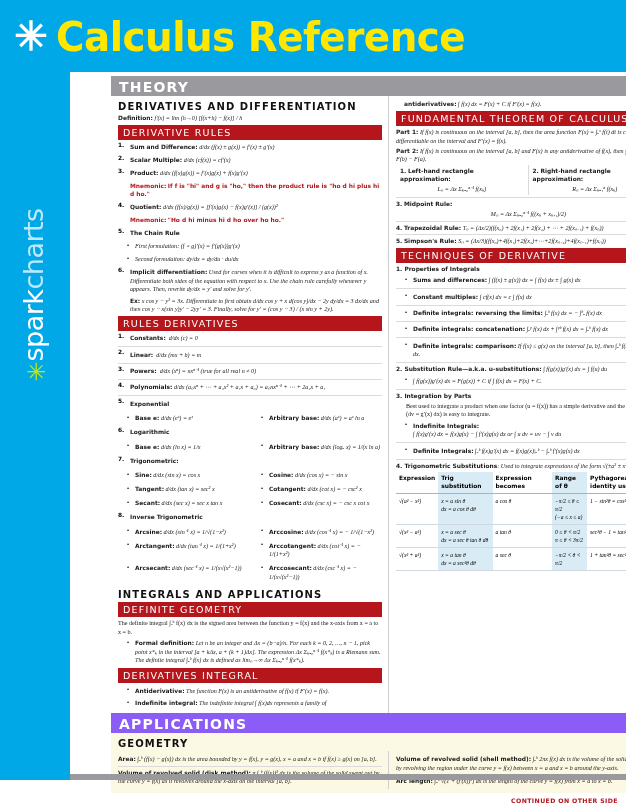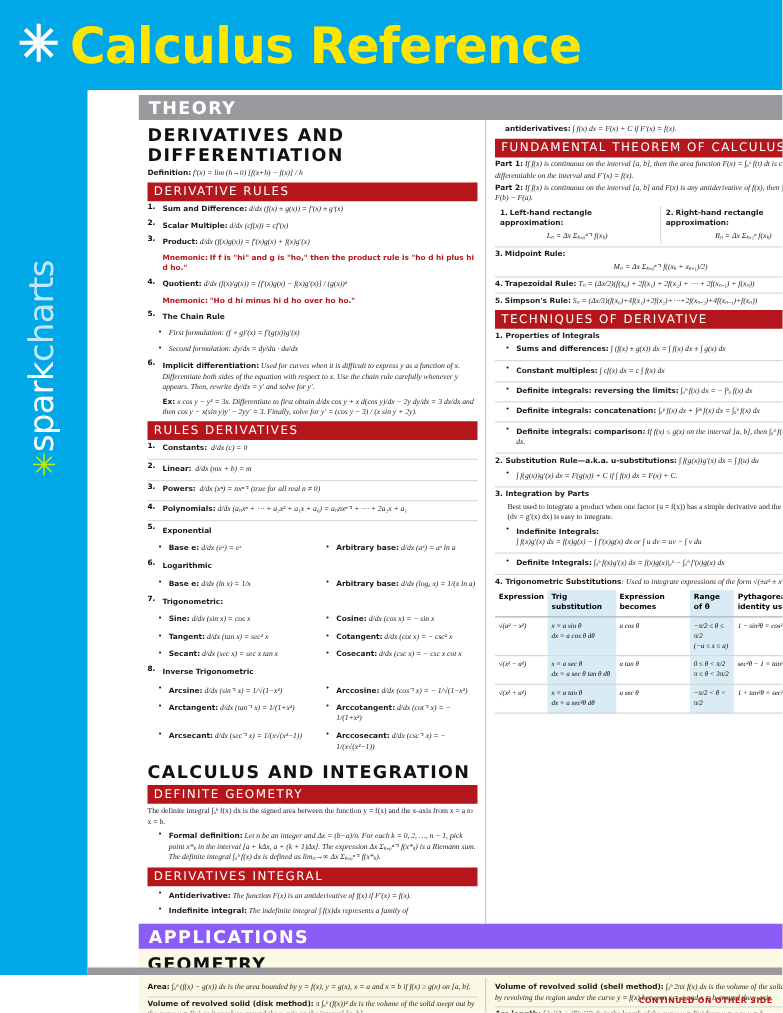--- a/index.html
+++ b/index.html
@@ -93,21 +93,21 @@
   }
   .col {
     width: 50%;
     padding: 3px 6px 2px 7px;
     position: relative;
   }
   .col-left  { border-right: 1px solid #cfcfcf; }
 
   h2.h2 {
     font-family: "DejaVu Sans", sans-serif;
-    font-size: 14px; font-weight: bold;
+    font-size: 10px; font-weight: bold;
     letter-spacing: 1.1px;
     color: #111;
     margin: 2px 0 2px 0;
   }
   .redbar {
     background: #b4161c;
     color: #fff;
     font-family: "DejaVu Sans", sans-serif;
     font-size: 9.5px; font-weight: normal;
     letter-spacing: 1.2px;
@@ -405,21 +405,21 @@
             <div class="sub">
                 <span class="bullet">•</span>
                 <span class="line"><span class="lbl">Arcsecant:</span> <span class="mth">d/dx (sec⁻¹ x) = 1/(x√(x²−1))</span></span>
               </div>
             <div class="sub">
                 <span class="bullet">•</span>
                 <span class="line"><span class="lbl">Arccosecant:</span> <span class="mth">d/dx (csc⁻¹ x) = − 1/(x√(x²−1))</span></span>
               </div>
           </div>
 
-          <h2 class="h2" style="margin-top:5px">CALCULUS AND INTEGRATION</h2>
+          <h2 class="h2" style="margin-top:5px">INTEGRALS AND APPLICATIONS</h2>
 
           <div class="redbar">DEFINITE GEOMETRY</div>
           <div class="line">The definite integral ∫ₐᵇ f(x) dx is the signed area between the function y = f(x) and the x-axis from x = a to x = b.</div>
           <div class="sub">
             <span class="bullet">•</span>
             <span class="line"><span class="lbl">Formal definition:</span> <span class="mth">Let n be an integer and Δx = (b−a)/n. For each k = 0, 2, …, n − 1, pick point x*ₖ in the interval [a + kΔx, a + (k + 1)Δx]. The expression Δx Σₖ₌₀ⁿ⁻¹ f(x*ₖ) is a Riemann sum. The definite integral ∫ₐᵇ f(x) dx is defined as limₙ→∞ Δx Σₖ₌₀ⁿ⁻¹ f(x*ₖ).</span></span>
           </div>
 
           <div class="redbar">DERIVATIVES INTEGRAL</div>
           <div class="sub">

